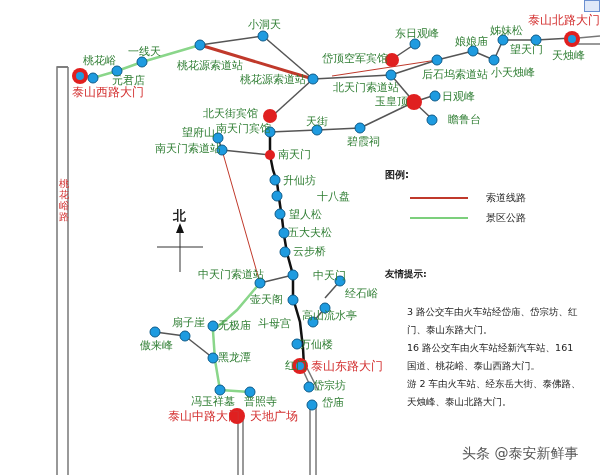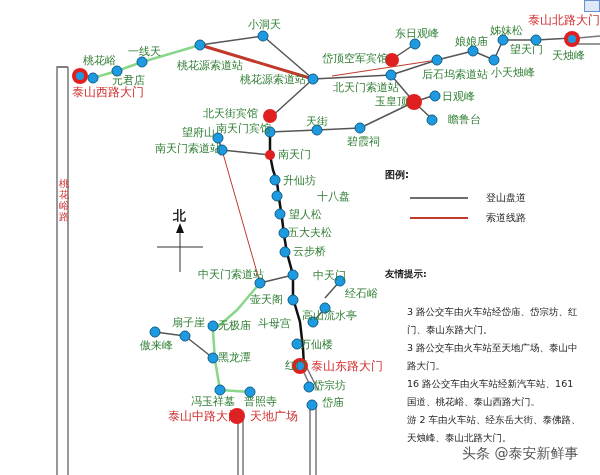--- a/index.html
+++ b/index.html
@@ -202,31 +202,30 @@
   <div class="lbl" style="left:172px;top:317px;">扇子崖</div>
   <div class="lbl" style="left:140px;top:340px;">傲来峰</div>
   <div class="lbl" style="left:218px;top:320px;">无极庙</div>
   <div class="lbl" style="left:218px;top:352px;">黑龙潭</div>
   <div class="lbl" style="left:191px;top:396px;">冯玉祥墓</div>
   <div class="lbl" style="left:244px;top:396px;">普照寺</div>
 
   <div class="legend">
     <div class="title">图例:</div>
     <div class="row">
-      <span class="sw" style="background:#6d6d6d"></span>
-      <span>登山盘道</span>
-    </div>
-    <div class="row">
       <span class="sw" style="background:#c0392b"></span>
       <span>索道线路</span>
     </div>
+    <div class="row">
+      <span class="sw" style="background:#7ccf7c"></span>
+      <span>景区公路</span>
+    </div>
   </div>
 
   <div class="tips">
     <div class="title">友情提示:</div>
     <p>3 路公交车由火车站经岱庙、岱宗坊、红门、泰山东路大门。</p>
-    <p>3 路公交车由火车站至天地广场、泰山中路大门。</p>
     <p>16 路公交车由火车站经新汽车站、161 国道、桃花峪、泰山西路大门。</p>
     <p>游 2 车由火车站、经东岳大街、泰佛路、天烛峰、泰山北路大门。</p>
   </div>
 
   <div class="watermark">头条 @泰安新鲜事</div>
 </div>
 
 </body></html>

